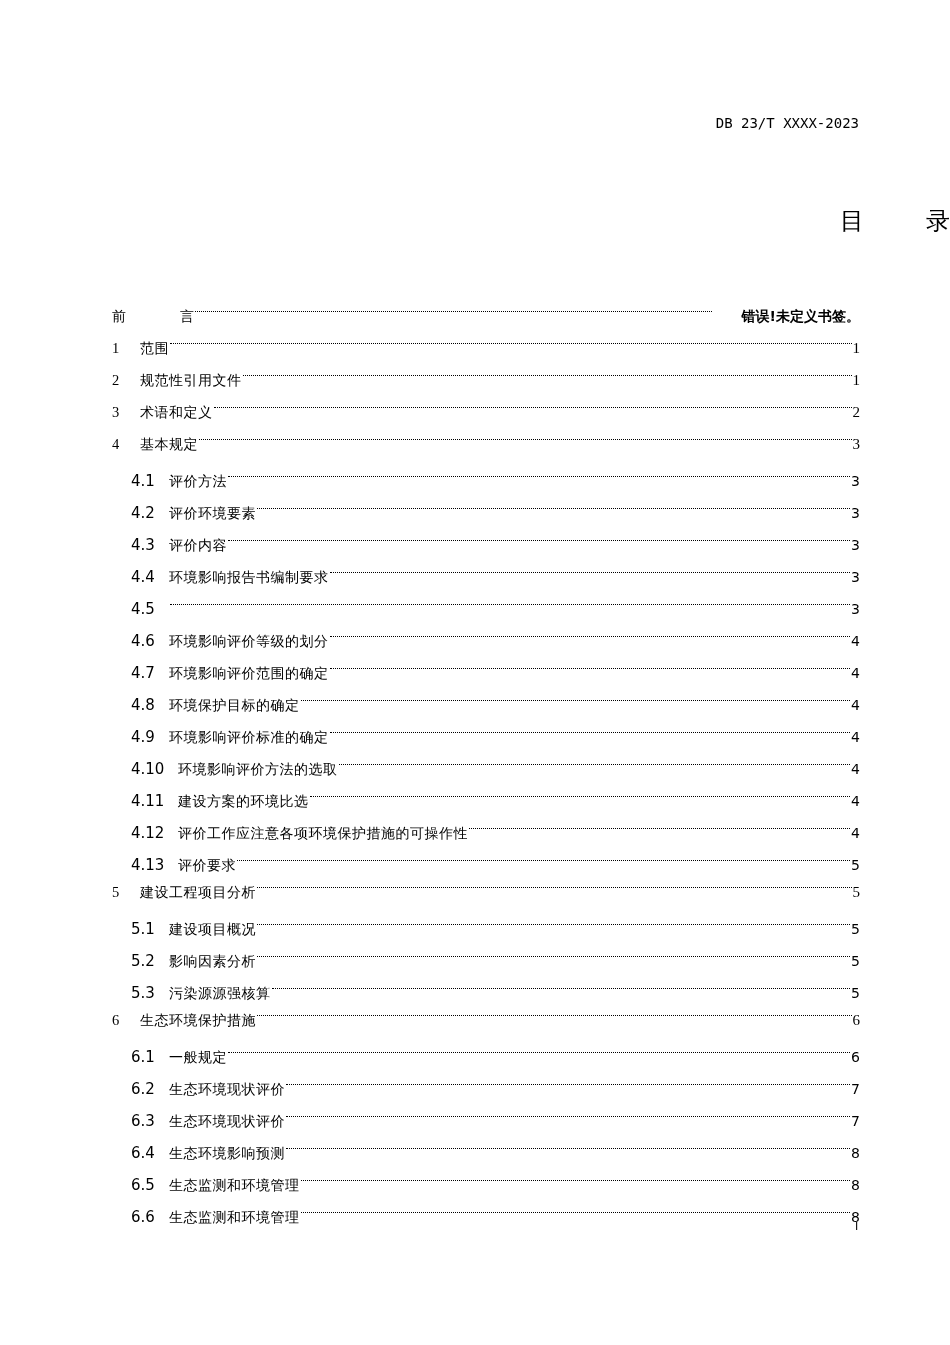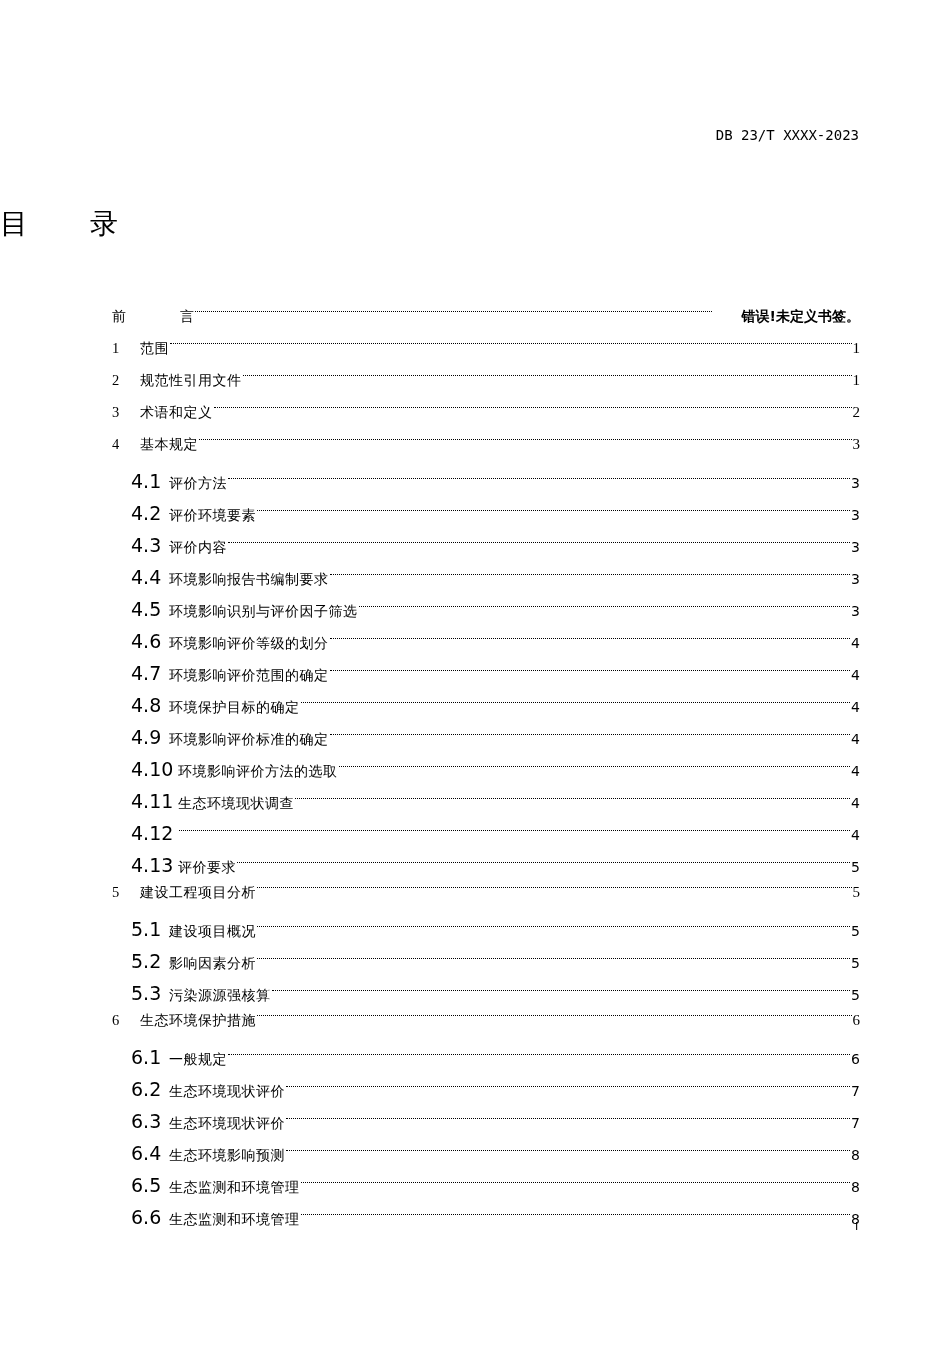--- a/index.html
+++ b/index.html
@@ -1,41 +1,41 @@
 <!DOCTYPE html>
 <html><head>
   <meta charset="utf-8">
   <style>
     html, body { margin: 0; padding: 0; background: #ffffff; }
     body { width: 950px; height: 1345px; position: relative; overflow: hidden; color: #000; }
     .header-code {
-      position: absolute; top: 127px; right: 91px;
+      position: absolute; top: 115px; right: 91px;
       font-family: "DejaVu Sans Mono", "Liberation Mono", monospace;
       font-size: 14px; letter-spacing: 0px;
     }
     .title {
       position: absolute; top: 205px; left: 0; width: 100%;
-      text-align: left;
-      font-family: "DejaVu Sans", sans-serif; font-size: 28px;
+      text-align: right;
+      font-family: "DejaVu Sans", sans-serif; font-size: 24px;
     }
     .title span { display: inline-block; }
     .title .gap { width: 62px; }
     .toc {
       position: absolute; top: 289px; left: 112px; width: 748px;
       font-family: "Liberation Serif", "DejaVu Serif", serif;
       font-size: 14.5px;
     }
     .toc-row {
       display: flex; align-items: baseline; height: 32px; line-height: 32px;
       white-space: nowrap;
     }
     .toc-row.lvl2 { padding-left: 19px; }
     .num { display: inline-block; }
     .lvl1 .num { width: 28px; font-family: "Liberation Serif", serif; }
-    .lvl2 .num { width: 38px; font-family: "DejaVu Sans", sans-serif; font-size: 19px; margin-top: 16px; }
+    .lvl2 .num { width: 38px; font-family: "DejaVu Sans", sans-serif; font-size: 15px; margin-top: 16px; }
     .lvl2 .num.wide { width: 47px; }
     .label { font-family: Liberation Sans, sans-serif; font-size: 14px; letter-spacing: 0.5px; }
     .dots {
       flex: 1; overflow: hidden; margin: 0 1px;
       position: relative; height: 32px;
     }
     .dots::after {
       content: "";
       position: absolute; left: 0; right: 0; bottom: 9px;
       border-bottom: 1.6px dotted #000;
@@ -109,21 +109,20 @@
         <span class="page">3</span>
       </div>
       <div class="toc-row lvl2">
         <span class="num">4.4</span>
         <span class="label">环境影响报告书编制要求</span>
         <span class="dots"></span>
         <span class="page">3</span>
       </div>
       <div class="toc-row lvl2">
         <span class="num">4.5</span>
-        <span class="label">环境影响识别与评价因子筛选</span>
         <span class="dots"></span>
         <span class="page">3</span>
       </div>
       <div class="toc-row lvl2">
         <span class="num">4.6</span>
         <span class="label">环境影响评价等级的划分</span>
         <span class="dots"></span>
         <span class="page">4</span>
       </div>
       <div class="toc-row lvl2">
@@ -145,26 +144,27 @@
         <span class="page">4</span>
       </div>
       <div class="toc-row lvl2">
         <span class="num wide">4.10</span>
         <span class="label">环境影响评价方法的选取</span>
         <span class="dots"></span>
         <span class="page">4</span>
       </div>
       <div class="toc-row lvl2">
         <span class="num wide">4.11</span>
-        <span class="label">生态环境现状调查</span>
+        <span class="label">建设方案的环境比选</span>
         <span class="dots"></span>
         <span class="page">4</span>
       </div>
       <div class="toc-row lvl2">
         <span class="num wide">4.12</span>
+        <span class="label">评价工作应注意各项环境保护措施的可操作性</span>
         <span class="dots"></span>
         <span class="page">4</span>
       </div>
       <div class="toc-row lvl2">
         <span class="num wide">4.13</span>
         <span class="label">评价要求</span>
         <span class="dots"></span>
         <span class="page">5</span>
       </div>
       <div class="toc-row lvl1">

